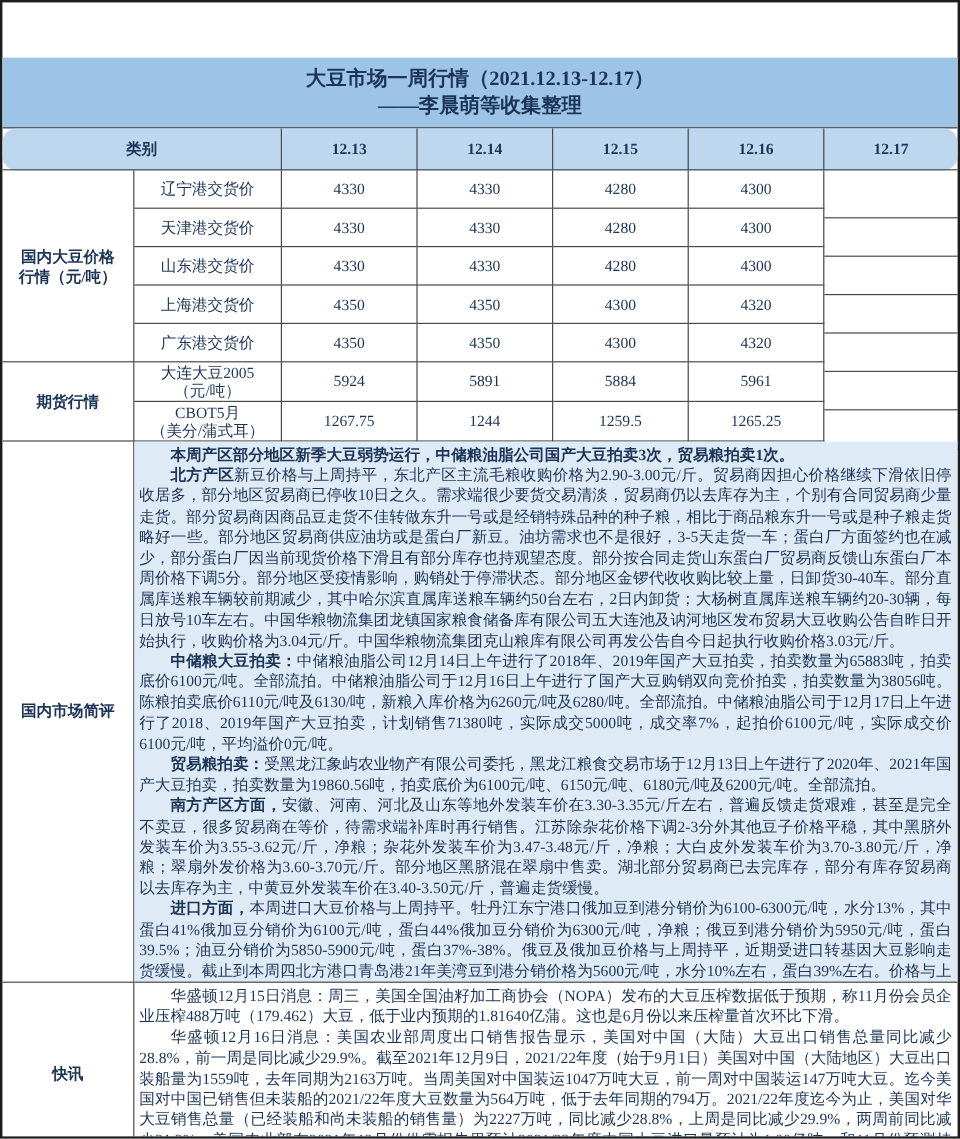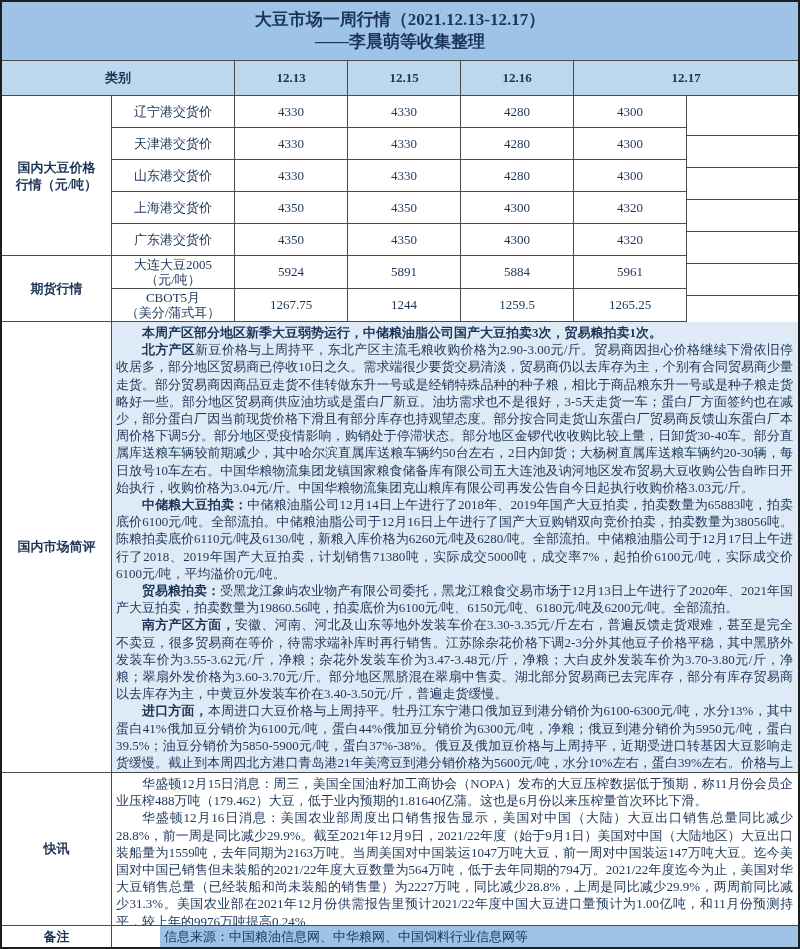--- a/index.html
+++ b/index.html
@@ -17,27 +17,27 @@
     width:800px;height:949px;box-sizing:border-box;
     border:2px solid var(--outer);
     display:flex;flex-direction:column;overflow:hidden;background:#fff;
   }
   .cell{
     box-sizing:border-box;border-right:1px solid var(--border);border-bottom:1px solid var(--border);
     display:flex;align-items:center;justify-content:center;text-align:center;
     font-size:13px;overflow:hidden;
   }
   .cell.last{border-right:none;}
-  .row{display:flex;width:100%;}
+  .row{display:flex;width:100%;border-radius:12px;}
   
   .title-block{
     height:58px;flex:0 0 58px;background:var(--title-bg);
     border-bottom:1px solid var(--border);
     display:flex;flex-direction:column;align-items:center;justify-content:center;
-    font-weight:bold;font-size:17px;line-height:22px;
+    font-weight:bold;font-size:17px;line-height:22px;margin-top:46px;
   }
   
   .head-row{height:35px;flex:0 0 35px;background:var(--header-bg);}
   .head-row .cell{font-weight:bold;}
   .cat-cell{width:233px;flex:0 0 233px;}
   .date-cell{width:113px;flex:0 0 113px;}
   .date-cell.last{flex:1 1 auto;}
   
   .section{display:flex;width:100%;}
   .group-cell{
@@ -77,20 +77,21 @@
 
   <div class="title-block">
     <div>大豆市场一周行情（2021.12.13-12.17）</div>
     <div>——李晨萌等收集整理</div>
   </div>
 
   <div class="row head-row">
     <div class="cell cat-cell">类别</div>
 
   <div class="cell date-cell">12.13</div>
+      <div class="cell date-cell">12.14</div>
       <div class="cell date-cell">12.15</div>
       <div class="cell date-cell">12.16</div>
       <div class="cell date-cell last">12.17</div>
     </div>
 
   <div class="section price-section">
     <div class="cell group-cell">国内大豆价格<br>行情（元/吨）</div>
     <div class="rows-col">
         <div class="row">
           <div class="cell item-cell">辽宁港交货价</div>

